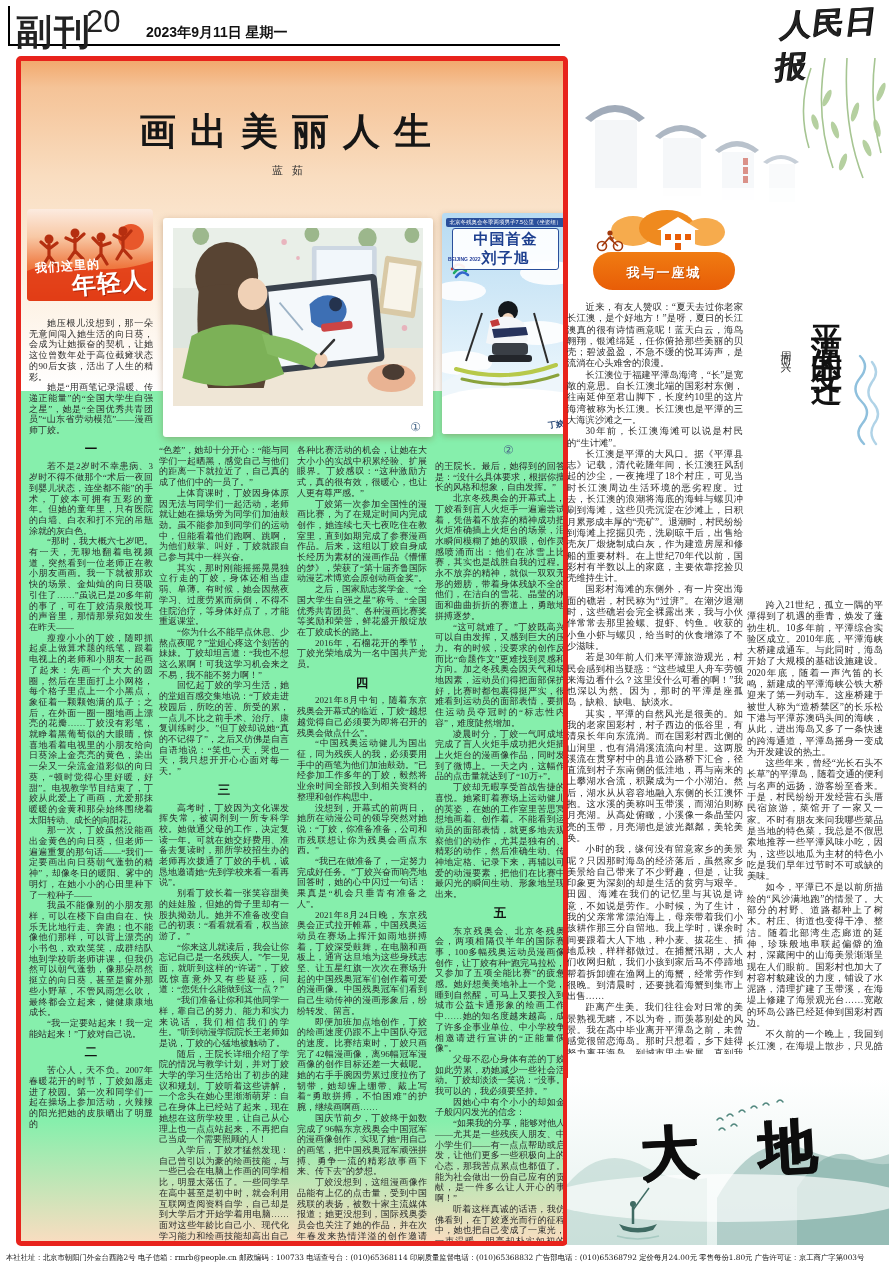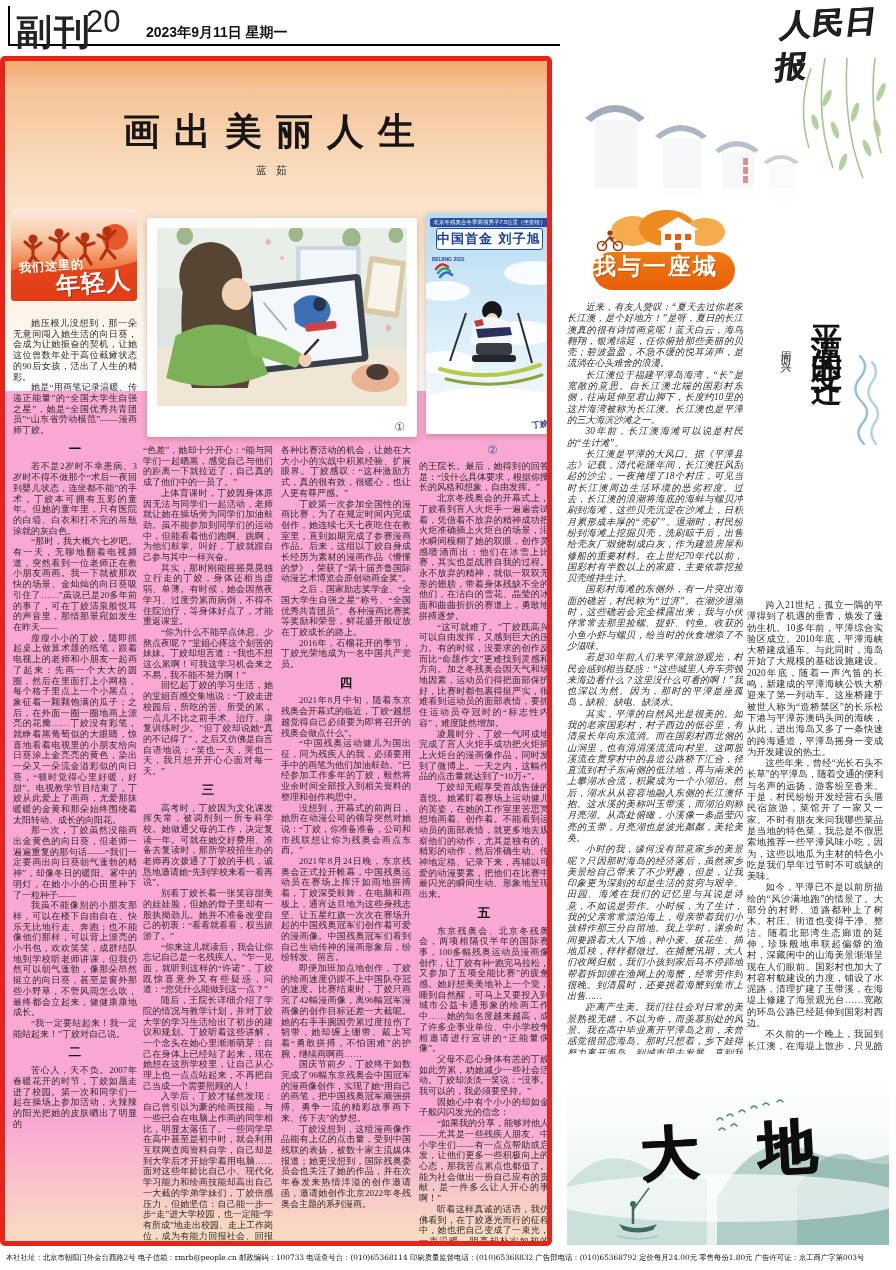--- a/index.html
+++ b/index.html
@@ -10,21 +10,21 @@
   
   #masthead-bracket{left:8px;top:6px;width:550px;height:38px;border-left:2px solid #000;border-bottom:2px solid #000;}
   #sec-label{left:16px;top:8px;font-size:36px;font-weight:bold;font-family:"Liberation Sans",sans-serif;letter-spacing:2px;}
   #page-no{left:86px;top:4px;font-size:31px;font-weight:normal;font-family:"Liberation Sans",sans-serif;}
   #date-line{left:138px;top:24px;font-size:14px;font-weight:bold;font-family:"Liberation Sans",sans-serif;color:#111;margin-left:8px;}
   #paper-logo{left:778px;top:2px;width:116px;font-size:31px;font-weight:900;
       font-family:"DejaVu Serif",serif;transform:skewX(-10deg) rotate(-3deg);letter-spacing:1px;
       text-shadow:1px 0 0 #000;}
 
   
-  #f-box{left:0;top:56px;width:542px;height:1180px;border:5px solid #e8231c;border-radius:5px;background:#f9a8d4;overflow:hidden;}
+  #f-box{left:16px;top:56px;width:542px;height:1180px;border:5px solid #e8231c;border-radius:5px;background:#86efac;overflow:hidden;}
   #f-bgtop{left:0;top:0;right:0;height:330px;
      background:linear-gradient(180deg,#f2a96e 0%,#f5c397 8%,#f9ddc0 35%,#fdf1e3 70%,#ffffff 100%);}
   #f-bgbottom{left:0;bottom:0;right:0;height:120px;
      background:linear-gradient(180deg,rgba(250,228,204,0) 0%,#f8ddc0 100%);}
   #f-title{left:60px;right:60px;top:46px;text-align:center;font-size:37px;font-weight:bold;
      font-family:"Liberation Sans","DejaVu Sans",sans-serif;letter-spacing:14px;color:#161616;}
   #f-author{left:60px;right:60px;top:102px;text-align:center;font-size:11px;letter-spacing:9px;color:#333;}
 
   
   #yp-badge{left:6px;top:148px;width:126px;height:92px;border-radius:4px;overflow:hidden;
@@ -40,22 +40,22 @@
   #photo-card svg{width:100%;height:178px;display:block;background:#dde4dc;}
   #fig1{position:absolute;right:12px;bottom:2px;font-size:12px;color:#4a6a8a;}
   #fig2{left:482px;top:382px;font-size:12px;color:#4a6a8a;}
 
   
   #poster{left:421px;top:152px;width:127px;height:221px;border-radius:3px;overflow:hidden;
      box-shadow:0 2px 6px rgba(120,70,20,.35);background:linear-gradient(180deg,#b7dbf2,#e9f5fc 75%,#f6fbff);}
   #poster-banner{position:absolute;left:4px;top:5px;right:4px;font-size:5.5px;color:#fff;background:#2a4f9b;
      border-radius:2px;padding:1px 2px;text-align:center;font-family:"Liberation Sans",sans-serif;}
   #poster-headline{position:absolute;left:10px;top:15px;right:10px;background:rgba(255,255,255,.92);
-     border:1px solid #2a4f9b;border-radius:3px;text-align:left;font-size:13px;font-weight:bold;
-     color:#1d3f8f;letter-spacing:1px;padding:1px 0;font-family:"DejaVu Serif",serif;}
+     border:1px solid #2a4f9b;border-radius:3px;text-align:center;font-size:15px;font-weight:bold;
+     color:#1d3f8f;letter-spacing:1px;padding:1px 16px;font-family:"DejaVu Serif",serif;}
   #poster-logo{position:absolute;left:6px;top:44px;font-size:5px;font-weight:bold;color:#27419b;
      font-family:"Liberation Sans",sans-serif;text-align:center;line-height:5px;}
   #poster-sign{position:absolute;right:5px;bottom:4px;font-size:8px;font-weight:bold;color:#1a3c6e;transform:rotate(-8deg);}
 
   
   .col{position:absolute;overflow:hidden;text-align:justify;color:#2b2b2b;}
   .f-col{font-size:9px;line-height:10.7px;}
   .para{margin:0;text-indent:2em;}
   .para.cont{text-indent:0;}
   .sec-head{text-align:center;font-weight:bold;font-size:12.5px;margin:8px 0 7px;color:#111;}
@@ -67,26 +67,26 @@
   
   #houses{left:575px;top:58px;width:320px;height:195px;}
   #city-badge{left:593px;top:210px;width:142px;height:80px;}
   #cb-cloud1,#cb-cloud2,#cb-cloud3{position:absolute;border-radius:50%;background:#f5a441;}
   #cb-cloud1{left:18px;top:6px;width:44px;height:30px;background:#f6ab4d;}
   #cb-cloud2{left:46px;top:0;width:56px;height:36px;background:#ef8a1f;}
   #cb-cloud3{left:92px;top:8px;width:40px;height:28px;background:#f6ab4d;}
   #cb-house{position:absolute;left:62px;top:6px;width:46px;height:34px;}
   #cb-band{position:absolute;left:0;bottom:0;width:142px;height:38px;background:linear-gradient(180deg,#f07c12,#e85d07);
      border-radius:20px 20px 22px 22px;}
-  #cb-label{position:absolute;left:0;right:0;bottom:8px;text-align:left;color:#fff;font-size:23px;
+  #cb-label{position:absolute;left:0;right:0;bottom:8px;text-align:center;color:#fff;font-size:13px;
      font-weight:900;letter-spacing:2px;font-family:"DejaVu Serif",serif;text-shadow:1px 1px 0 rgba(150,50,0,.5);}
   #cb-bike{position:absolute;left:2px;top:18px;}
 
   .c-col{font-size:9.3px;line-height:11.3px;color:#2b2b2b;}
-  #c-col1{left:567px;top:302px;width:176px;height:752px;font-style:italic;}
+  #c-col1{left:567px;top:302px;width:176px;height:752px;}
   #c-col2{left:747px;top:600px;width:136px;height:452px;font-family:Liberation Serif, serif;}
 
   #c-title{left:806px;top:300px;height:290px;writing-mode:vertical-rl;font-size:31px;font-weight:bold;
      letter-spacing:12px;color:#111;font-family:"DejaVu Serif",serif;}
   #c-author{left:778px;top:342px;height:120px;writing-mode:vertical-rl;font-size:11px;letter-spacing:5px;color:#333;}
   #c-deco{left:852px;top:352px;}
 
   
   #dadi{left:567px;top:1078px;width:322px;height:167px;overflow:hidden;background:linear-gradient(180deg,#ffffff,#eef6f4 60%,#e4f0ed);}
   #dadi-title{position:absolute;left:0;right:0;top:34px;text-align:center;font-size:58px;font-weight:900;
@@ -225,32 +225,34 @@
   <div class="col f-col" id="f-col2">
       <p class="para cont">“色差”，她却十分开心：“能与同学们一起晒黑，感觉自己与他们的距离一下就拉近了，自己真的成了他们中的一员了。”</p>
       <p class="para">上体育课时，丁姣因身体原因无法与同学们一起活动，老师就让她在操场旁为同学们加油鼓劲。虽不能参加到同学们的运动中，但能看着他们跑啊、跳啊，为他们鼓掌、叫好，丁姣就跟自己参与其中一样兴奋。</p>
       <p class="para">其实，那时刚能摇摇晃晃独立行走的丁姣，身体还相当虚弱、单薄。有时候，她会因熬夜学习、过度劳累而病倒，不得不住院治疗，等身体好点了，才能重返课堂。</p>
       <p class="para">“你为什么不能早点休息、少熬点夜呢？”堂姐心疼这个刻苦的妹妹。丁姣却坦言道：“我也不想这么累啊！可我这学习机会来之不易，我不能不努力啊！”</p>
       <p class="para">回忆起丁姣的学习生活，她的堂姐百感交集地说：“丁姣走进校园后，所吃的苦、所受的累，一点儿不比之前手术、治疗、康复训练时少。”但丁姣却说她“真的不记得了”，之后又仿佛是自言自语地说：“笑也一天，哭也一天，我只想开开心心面对每一天。”</p>
       <div class="sec-head">三</div>
       <p class="para">高考时，丁姣因为文化课发挥失常，被调剂到一所专科学校。她做通父母的工作，决定复读一年。可就在她交好费用、准备去复读时，那所学校招生办的老师再次拨通了丁姣的手机，诚恳地邀请她“先到学校来看一看再说”。</p>
       <p class="para">别看丁姣长着一张笑容甜美的娃娃脸，但她的骨子里却有一股执拗劲儿。她并不准备改变自己的初衷：“看看就看看，权当旅游了。”</p>
       <p class="para">“你来这儿就读后，我会让你忘记自己是一名残疾人。”乍一见面，就听到这样的“许诺”，丁姣既惊喜意外又有些疑惑，问道：“您凭什么能做到这一点？”</p>
+      <p class="para">“我们准备让你和其他同学一样，靠自己的努力、能力和实力来说话，我们相信我们的学生。”听到动漫学院院长王老师如是说，丁姣的心猛地被触动了。</p>
       <p class="para">随后，王院长详细介绍了学院的情况与教学计划，并对丁姣大学的学习生活给出了初步的建议和规划。丁姣听着这些讲解，一个念头在她心里渐渐萌芽：自己在身体上已经站了起来，现在她想在这所学校里，让自己从心理上也一点点站起来，不再把自己当成一个需要照顾的人！</p>
       <p class="para">入学后，丁姣才猛然发现：自己曾引以为豪的绘画技能，与一些已会在电脑上作画的同学相比，明显太落伍了。一些同学早在高中甚至是初中时，就会利用互联网查阅资料自学，自己却是到大学后才开始学着用电脑……面对这些年龄比自己小、现代化学习能力和绘画技能却高出自己一大截的学弟学妹们，丁姣倍感压力，但她坚信：自己能一步一步“走”进大学校园，也一定能“学有所成”地走出校园、走上工作岗位，成为有能力回报社会、回报父母的有用之人。</p>
     </div>
   <div class="col f-col" id="f-col3">
       <p class="para cont">各种比赛活动的机会，让她在大大小小的实战中积累经验、扩展眼界。丁姣感叹：“这种激励方式，真的很有效，很暖心，也让人更有尊严感。”</p>
       <p class="para">丁姣第一次参加全国性的漫画比赛，为了在规定时间内完成创作，她连续七天七夜吃住在教室里，直到如期完成了参赛漫画作品。后来，这组以丁姣自身成长经历为素材的漫画作品《懵懂的梦》，荣获了“第十届齐鲁国际动漫艺术博览会原创动画金奖”。</p>
       <p class="para">之后，国家励志奖学金、“全国大学生自强之星”称号、“全国优秀共青团员”、各种漫画比赛奖等奖励和荣誉，鲜花盛开般绽放在丁姣成长的路上。</p>
       <p class="para">2016年，石榴花开的季节，丁姣光荣地成为一名中国共产党员。</p>
       <div class="sec-head">四</div>
       <p class="para">2021年8月中旬，随着东京残奥会开幕式的临近，丁姣“越想越觉得自己必须要为即将召开的残奥会做点什么”。</p>
       <p class="para">“中国残奥运动健儿为国出征，同为残疾人的我，必须要用手中的画笔为他们加油鼓劲。”已经参加工作多年的丁姣，毅然将业余时间全部投入到相关资料的整理和创作构思中。</p>
       <p class="para">没想到，开幕式的前两日，她所在动漫公司的领导突然对她说：“丁姣，你准备准备，公司和市残联想让你为残奥会画点东西。”</p>
+      <p class="para">“我已在做准备了，一定努力完成好任务。”丁姣兴奋而响亮地回答时，她的心中闪过一句话：果真是“机会只垂青有准备之人”。</p>
       <p class="para">2021年8月24日晚，东京残奥会正式拉开帷幕，中国残奥运动员在赛场上挥汗如雨地拼搏着，丁姣深受鼓舞，在电脑和画板上，通宵达旦地为这些身残志坚、让五星红旗一次次在赛场升起的中国残奥冠军们创作着可爱的漫画像。中国残奥冠军们看到自己生动传神的漫画形象后，纷纷转发、留言。</p>
       <p class="para">即便加班加点地创作，丁姣的绘画速度仍跟不上中国队夺冠的速度。比赛结束时，丁姣只画完了42幅漫画像，离96幅冠军漫画像的创作目标还差一大截呢。她的右手手腕因劳累过度拉伤了韧带，她却缠上绷带、戴上写着“勇敢拼搏，不怕困难”的护腕，继续画啊画……</p>
       <p class="para">国庆节前夕，丁姣终于如数完成了96幅东京残奥会中国冠军的漫画像创作，实现了她“用自己的画笔，把中国残奥冠军顽强拼搏、勇争一流的精彩故事画下来、传下去”的梦想。</p>
       <p class="para">丁姣没想到，这组漫画像作品能有上亿的点击量，受到中国残联的表扬，被数十家主流媒体报道；她更没想到，国际残奥委员会也关注了她的作品，并在次年春发来热情洋溢的创作邀请函，邀请她创作北京2022年冬残奥会主题的系列漫画。</p>
     </div>
   <div class="col f-col" id="f-col4">
       <p class="para cont">的王院长。最后，她得到的回答是：“没什么具体要求，根据你擅长的风格和想象，自由发挥。”</p>
       <p class="para">北京冬残奥会的开幕式上，丁姣看到盲人火炬手一遍遍尝试着，凭借着不放弃的精神成功把火炬准确插上火炬台的场景，泪水瞬间模糊了她的双眼，创作灵感喷涌而出：他们在冰雪上比赛，其实也是战胜自我的过程。永不放弃的精神，就似一双双无形的翅膀，带着身体残缺不全的他们，在洁白的雪花、晶莹的冰面和曲曲折折的赛道上，勇敢地拼搏逐梦。</p>
       <p class="para">“这可就难了。”丁姣既高兴可以自由发挥，又感到巨大的压力。有的时候，没要求的创作反而比“命题作文”更难找到灵感和方向。加之冬残奥会因天气和场地因素，运动员们得把面部保护好，比赛时都包裹得挺严实，很难看到运动员的面部表情，要抓住运动员夺冠时的“标志性内容”，难度陡然增加。</p>
       <p class="para">凌晨时分，丁姣一气呵成地完成了盲人火炬手成功把火炬插上火炬台的漫画像作品，同时发到了微博上。一天之内，这幅作品的点击量就达到了“10万+”。</p>

